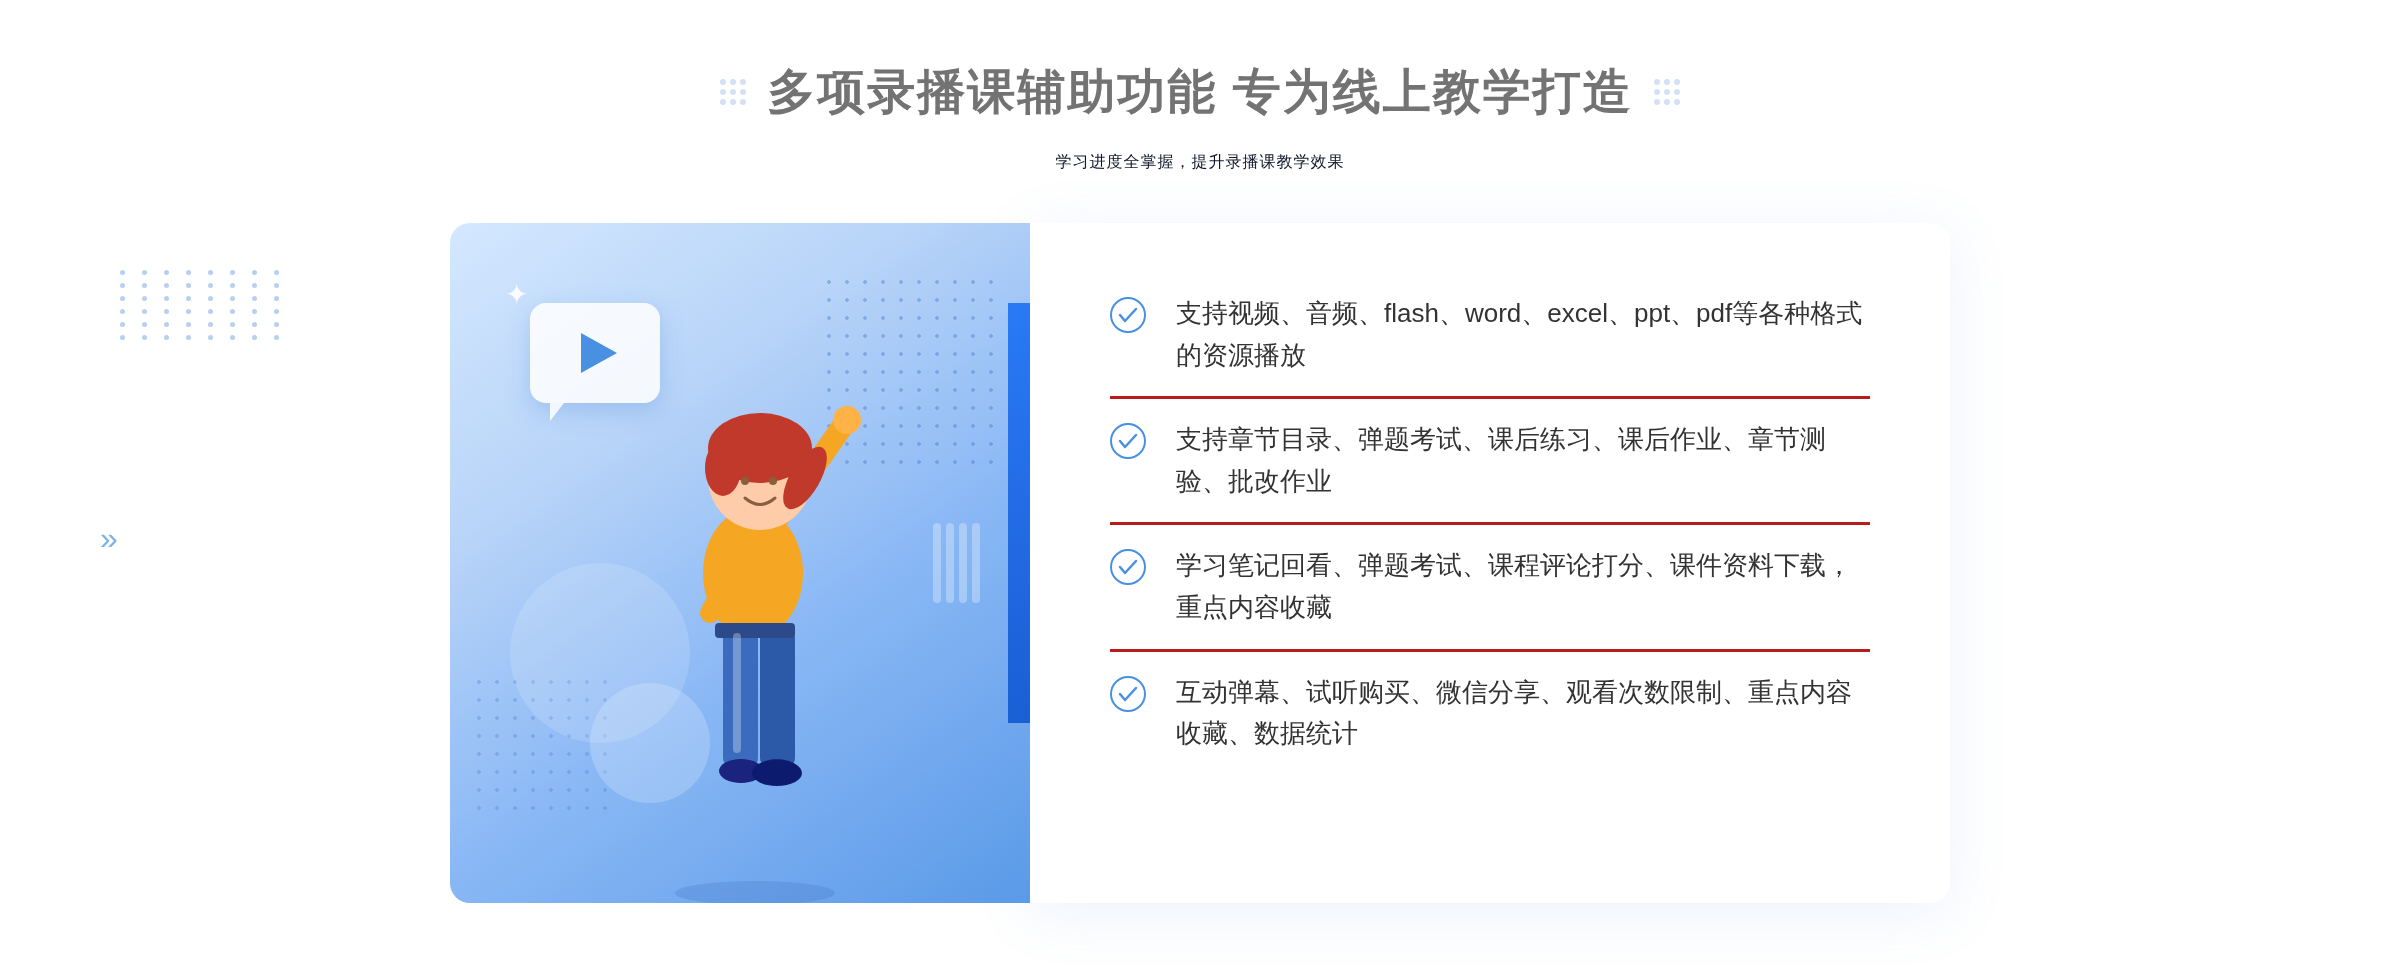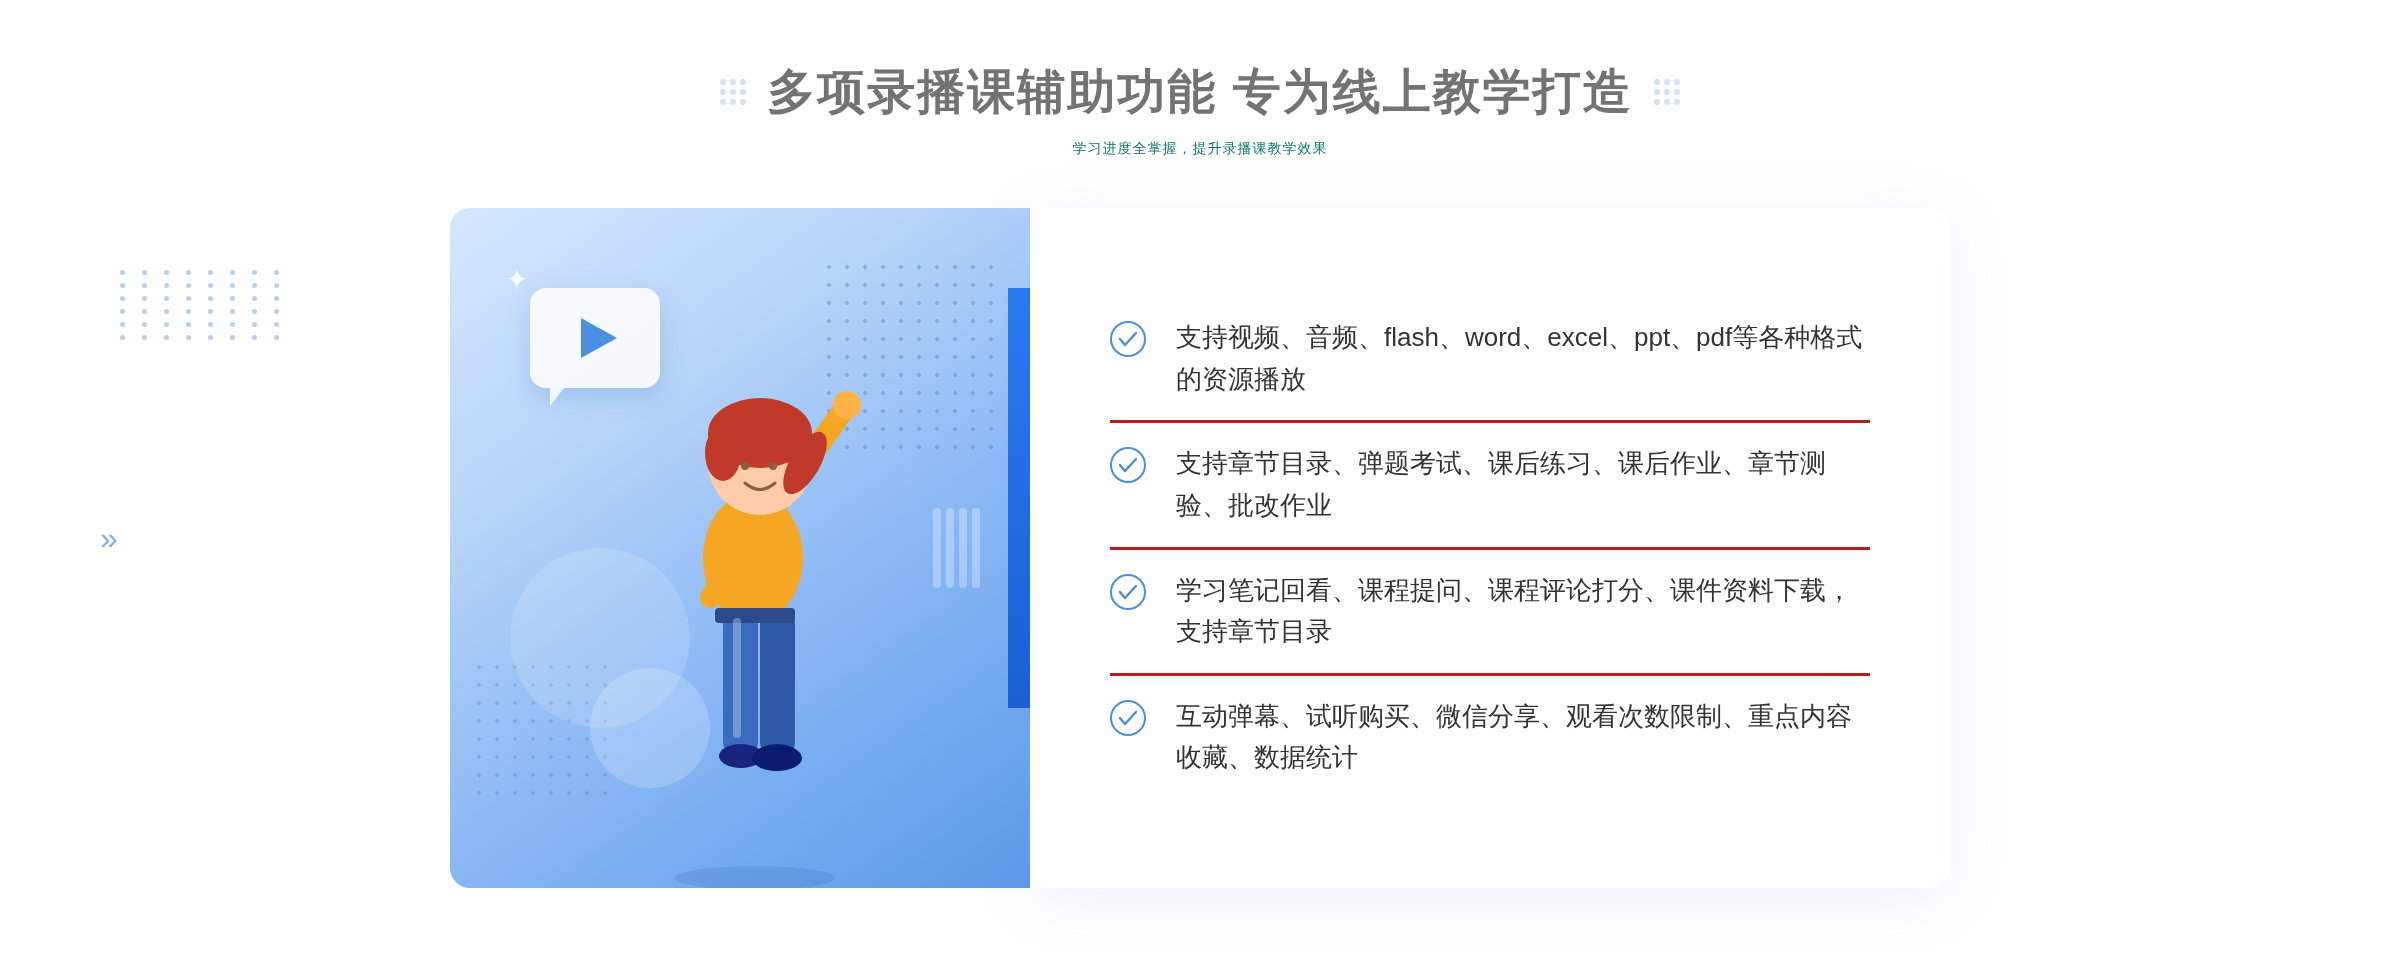--- a/index.html
+++ b/index.html
@@ -50,23 +50,23 @@
     }
 
     .main-title {
       font-size: 48px;
       font-weight: 700;
       color: #737373;
       letter-spacing: 2px;
     }
 
     .sub-title {
-      font-size: 14px;
-      color: #0f766e;
-      margin-top: 16px;
+      font-size: 16px;
+      color: #0f172a;
+      margin-top: 28px;
       font-weight: 400;
       letter-spacing: 1px;
     }
 
     .content-area {
       display: flex;
       width: 1500px;
       gap: 0;
       align-items: stretch;
     }
@@ -208,21 +208,21 @@
 
     
     .right-panel {
       flex: 1;
       background: #ffffff;
       border-radius: 0 20px 20px 0;
       box-shadow: 0 10px 60px rgba(100,150,220,0.12);
       padding: 50px 80px;
       display: flex;
       flex-direction: column;
-      justify-content: center;
+      justify-content: flex-start;
       min-height: 680px;
     }
 
     .feature-item {
       display: flex;
       align-items: flex-start;
       gap: 30px;
       padding: 20px 0;
     }
 
@@ -453,21 +453,21 @@
         <p class="feature-text">支持章节目录、弹题考试、课后练习、课后作业、章节测验、批改作业</p>
       </div>
 
       <div class="feature-item">
         <div class="check-icon">
           <svg viewBox="0 0 36 36" xmlns="http://www.w3.org/2000/svg">
             <circle cx="18" cy="18" r="17" stroke="#4a90e2" stroke-width="2" fill="none"></circle>
             <polyline points="10,18 15,24 26,12" stroke="#4a90e2" stroke-width="2.5" fill="none" stroke-linecap="round" stroke-linejoin="round"></polyline>
           </svg>
         </div>
-        <p class="feature-text">学习笔记回看、课程提问、课程评论打分、课件资料下载，支持章节目录</p>
+        <p class="feature-text">学习笔记回看、弹题考试、课程评论打分、课件资料下载，重点内容收藏</p>
       </div>
 
       <div class="feature-item">
         <div class="check-icon">
           <svg viewBox="0 0 36 36" xmlns="http://www.w3.org/2000/svg">
             <circle cx="18" cy="18" r="17" stroke="#4a90e2" stroke-width="2" fill="none"></circle>
             <polyline points="10,18 15,24 26,12" stroke="#4a90e2" stroke-width="2.5" fill="none" stroke-linecap="round" stroke-linejoin="round"></polyline>
           </svg>
         </div>
         <p class="feature-text">互动弹幕、试听购买、微信分享、观看次数限制、重点内容收藏、数据统计</p>

